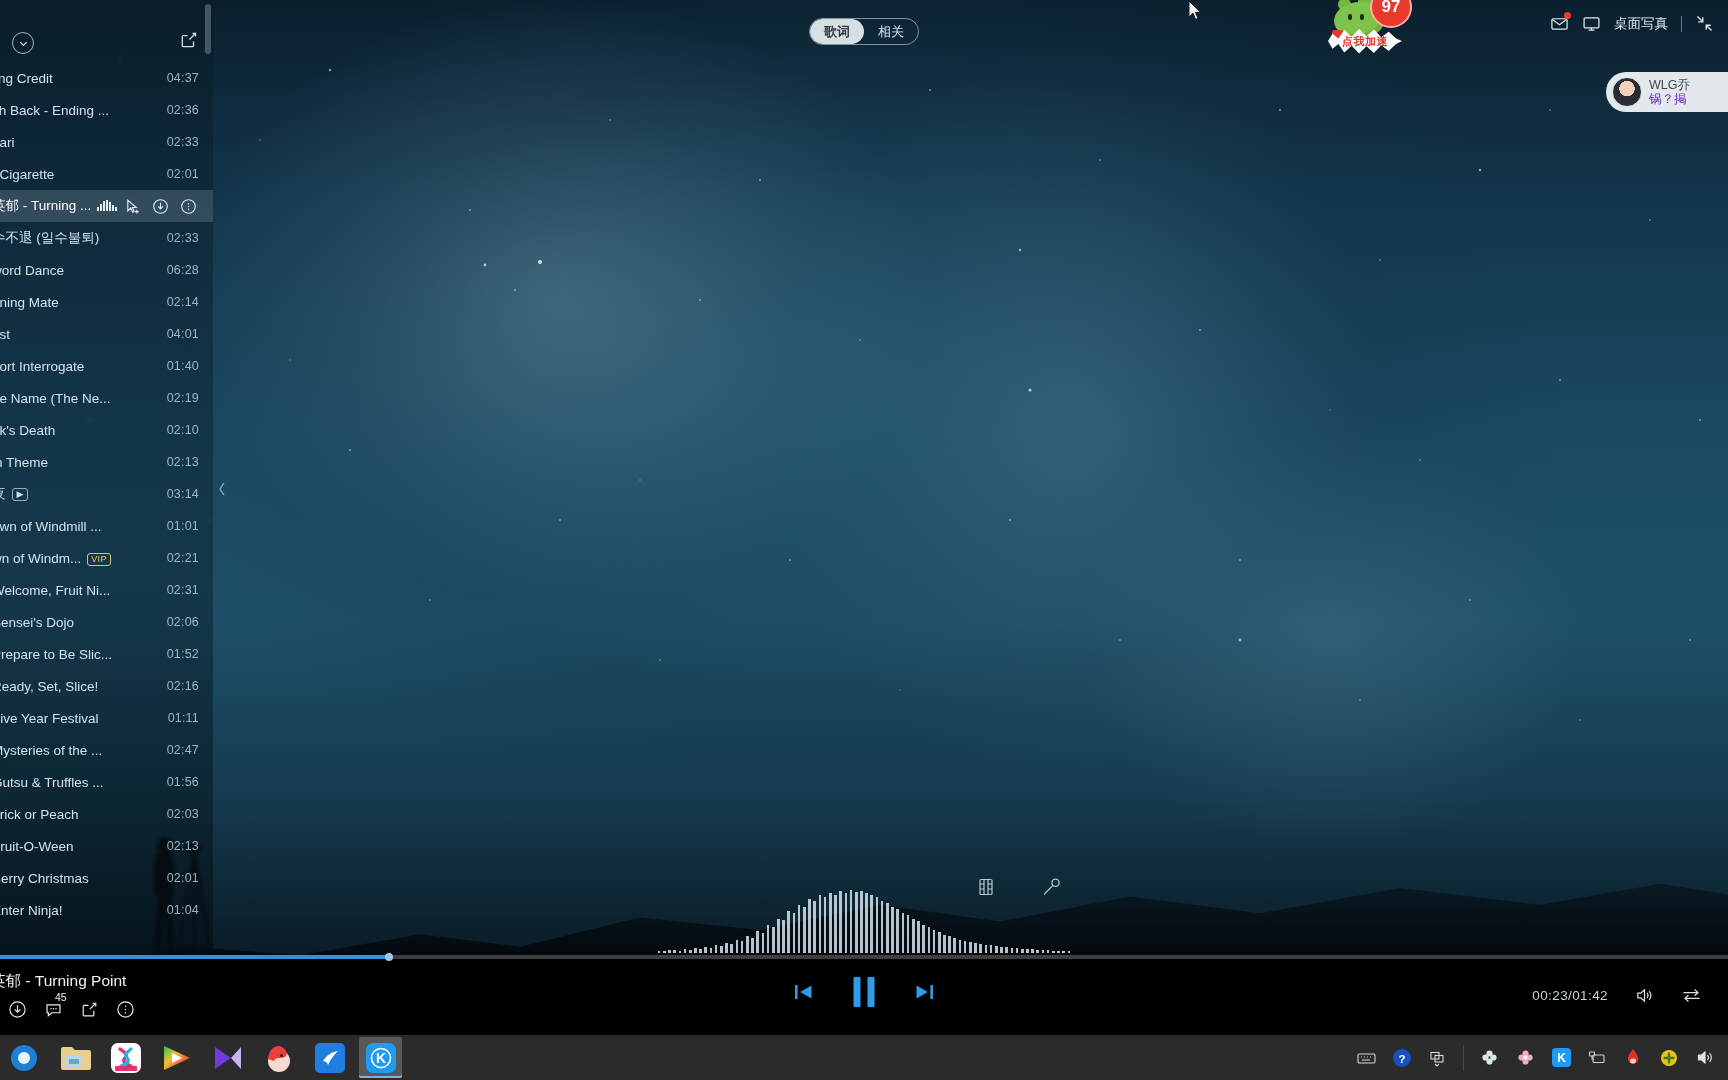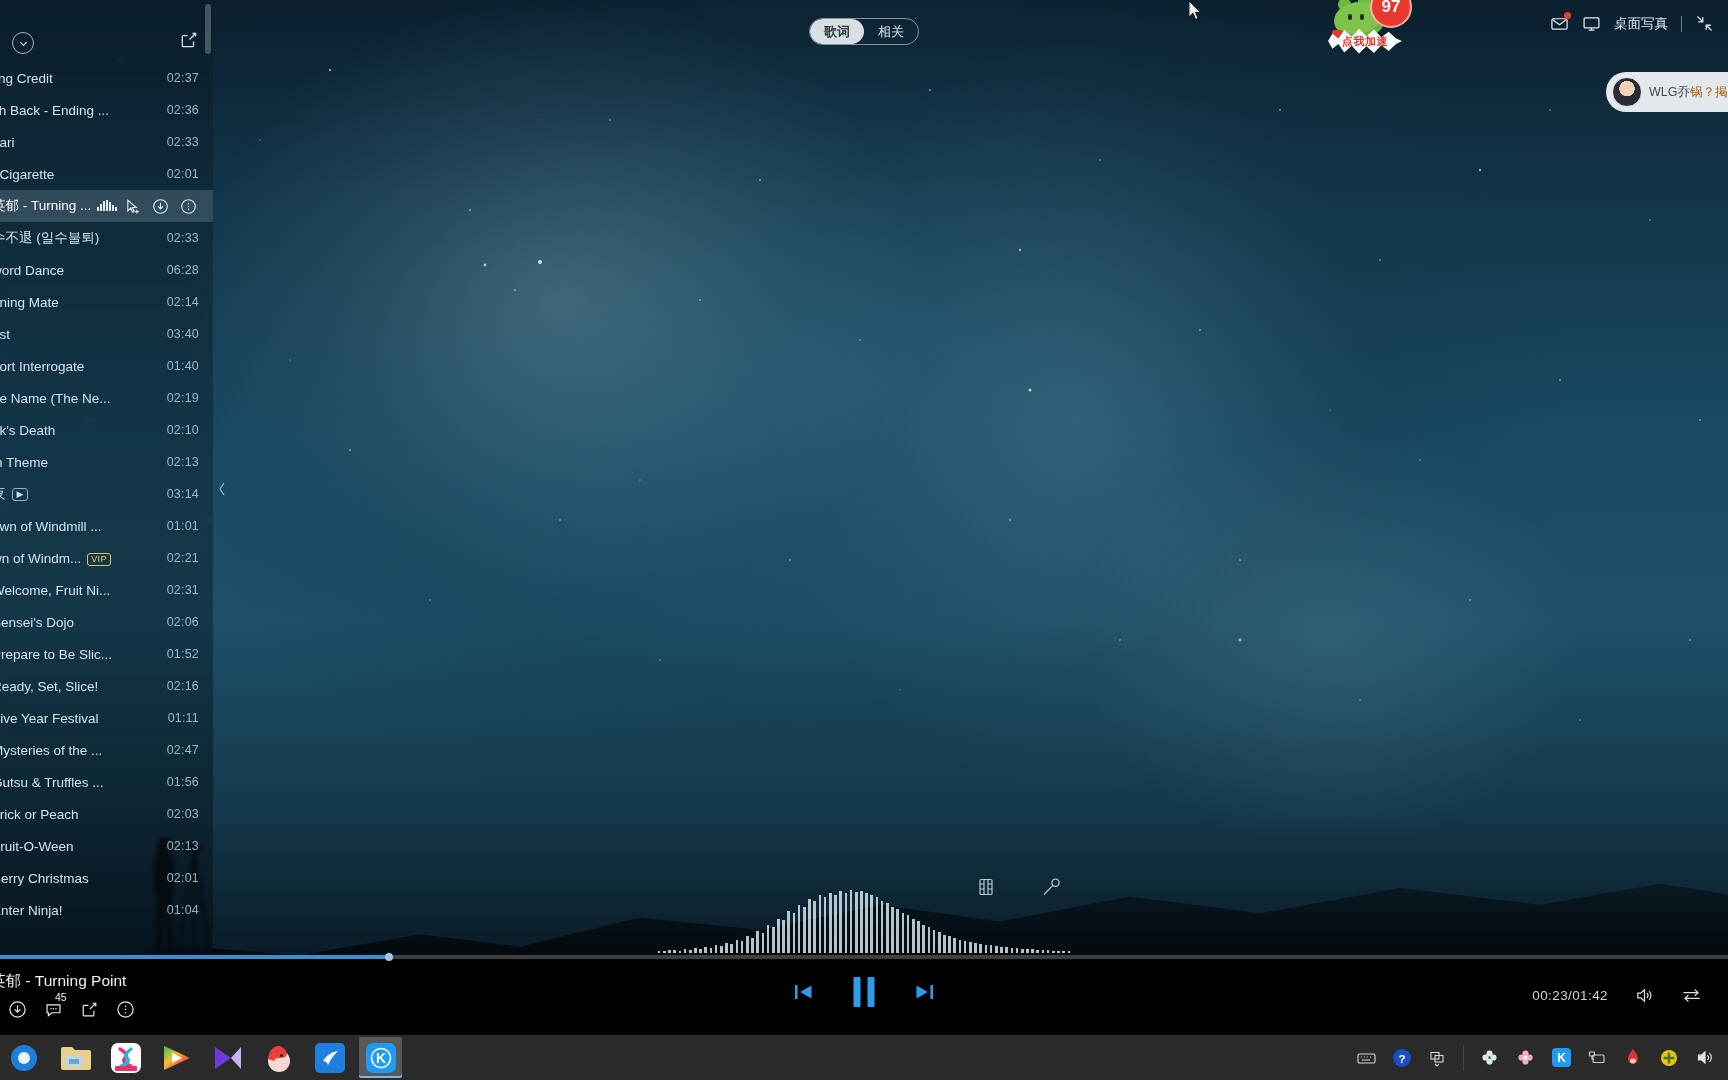--- a/index.html
+++ b/index.html
@@ -173,23 +173,23 @@
   .user-chip {
     position: absolute; right: -6px; top: 72px; height: 40px; width: 128px;
     background: rgba(244,248,251,.92); border-radius: 20px 0 0 20px;
     display: flex; align-items: center; padding-left: 6px; gap: 7px; overflow: hidden;
   }
   .user-chip .av {
     width: 30px; height: 30px; border-radius: 50%; flex: 0 0 30px;
     background: radial-gradient(circle at 50% 38%, #f0d2b8 0 34%, #2a2b33 35% 100%);
     border: 1px solid #d7e0e6;
   }
-  .user-chip .txt { display: flex; flex-direction: row; line-height: 1.15; }
+  .user-chip .txt { display: flex; flex-direction: column; line-height: 1.15; }
   .user-chip .n1 { font-size: 12.5px; color: #3b4650; }
-  .user-chip .n2 { font-size: 12.5px; color: #a16207; }
+  .user-chip .n2 { font-size: 12.5px; color: #6d28d9; }
 
   
   .lyric {
     position: absolute; left: 0; right: 0; top: 825px; text-align: center;
     font-size: 18px; color: #f0c868; letter-spacing: 1px;
     text-shadow: 0 1px 6px rgba(0,0,0,.6);
   }
   .lyric .inner { position: relative; left: -158px; }
 
   
@@ -345,21 +345,21 @@
           <path d="M13.5 3.5h3v3"></path>
             <path d="M16.5 3.5 L10.5 9.5"></path>
           <path d="M14.5 11.5v4.2a1 1 0 0 1-1 1H4.3a1 1 0 0 1-1-1V6.6a1 1 0 0 1 1-1H8.6"></path>
         </svg>
       </div>
       <div class="pl-scroll-track"></div>
     </div>
     <div id="track-list">
         <div class="track">
           <div class="tname">ling Credit</div>
-          <div class="tdur">02:37</div>
+          <div class="tdur">04:37</div>
         </div>
         <div class="track">
           <div class="tname">sh Back - Ending ...</div>
           <div class="tdur">02:36</div>
         </div>
         <div class="track">
           <div class="tname">gari</div>
           <div class="tdur">02:33</div>
         </div>
         <div class="track">
@@ -407,21 +407,21 @@
         <div class="track">
           <div class="tname">word Dance</div>
           <div class="tdur">06:28</div>
         </div>
         <div class="track">
           <div class="tname">nning Mate</div>
           <div class="tdur">02:14</div>
         </div>
         <div class="track">
           <div class="tname">est</div>
-          <div class="tdur">03:40</div>
+          <div class="tdur">04:01</div>
         </div>
         <div class="track">
           <div class="tname">port Interrogate</div>
           <div class="tdur">01:40</div>
         </div>
         <div class="track">
           <div class="tname">de Name (The Ne...</div>
           <div class="tdur">02:19</div>
         </div>
         <div class="track">

